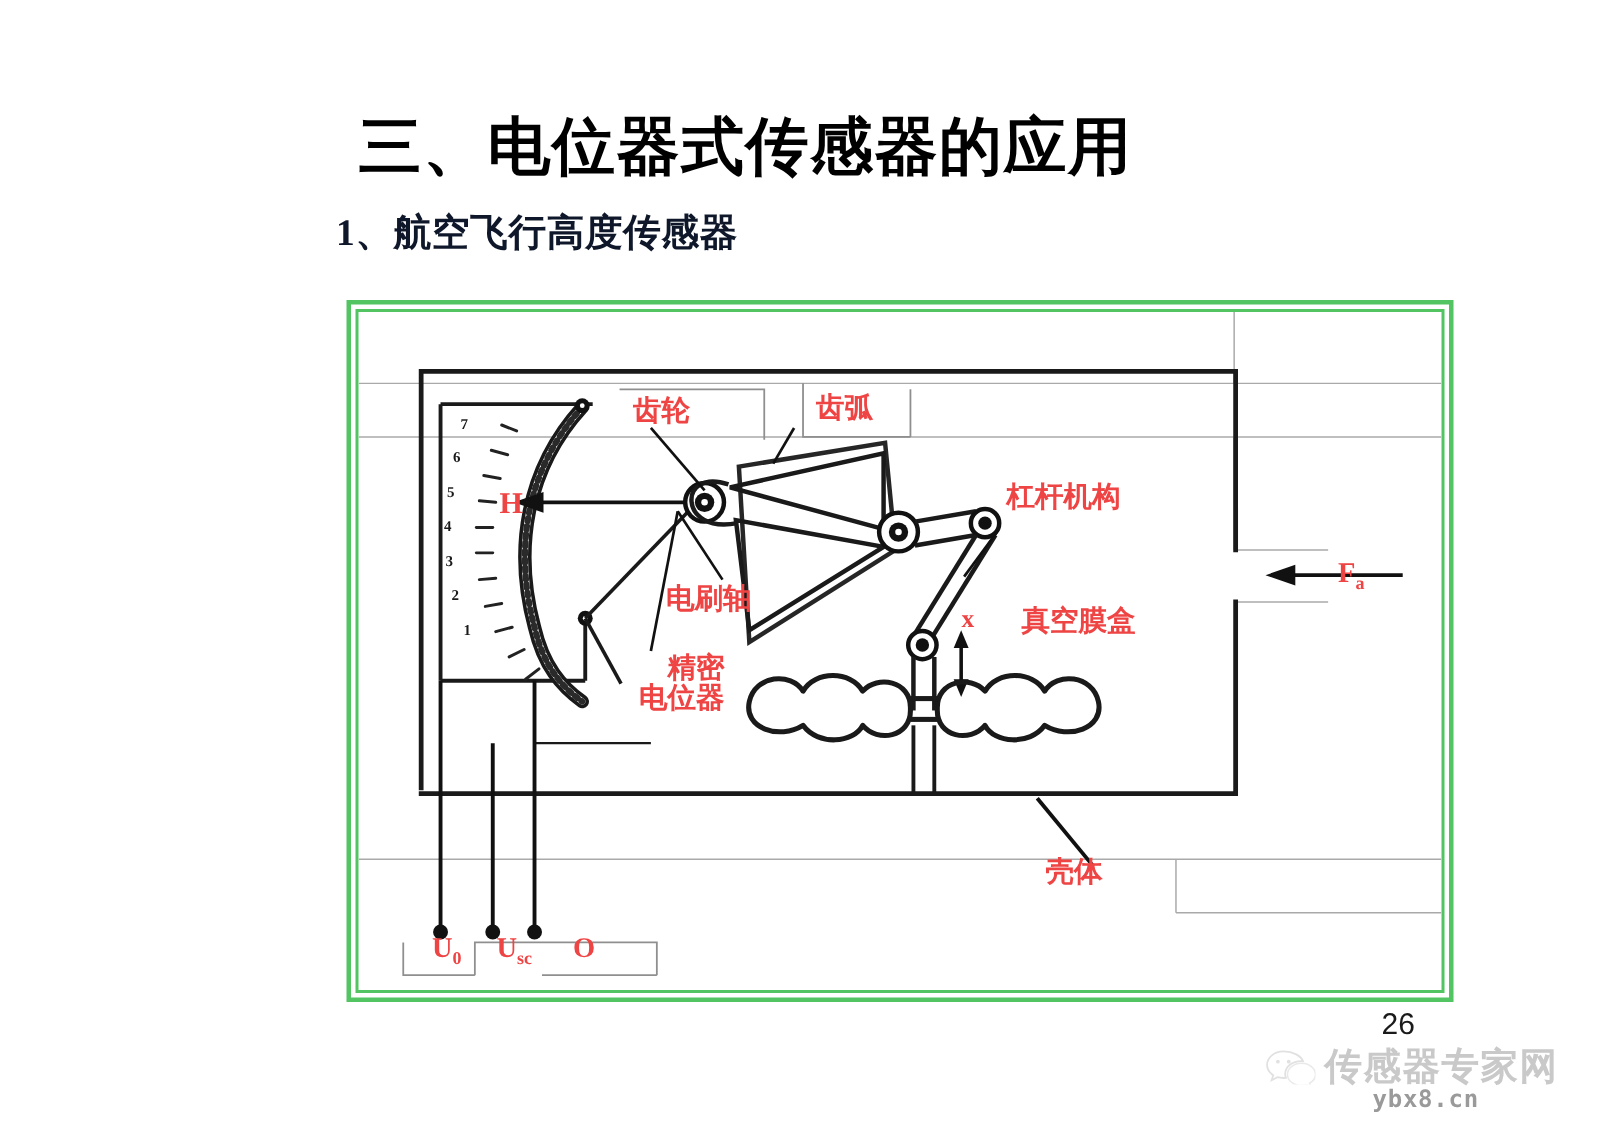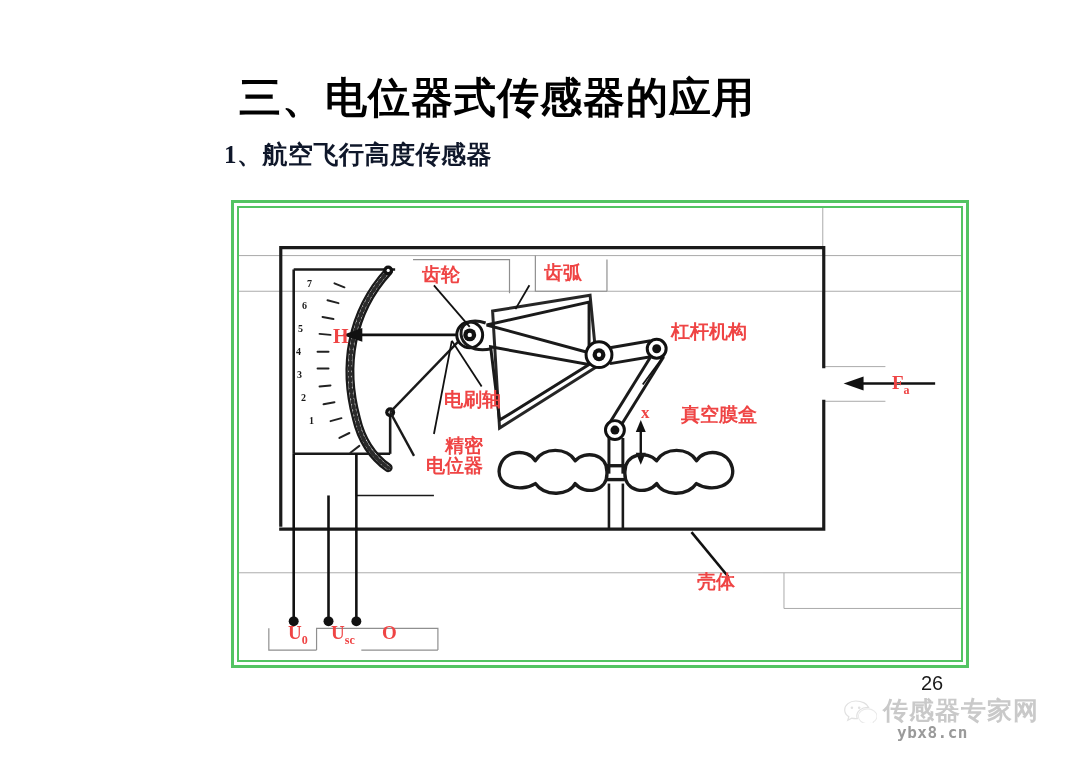--- a/index.html
+++ b/index.html
@@ -141,21 +141,21 @@
   .wm-icon { width: 34px; height: 26px; opacity: 0.45; }
   .wm-text {
     font-family: "DejaVu Sans","Liberation Sans",sans-serif;
     font-size: 25px;
     font-weight: bold;
     color: #c9c9c9;
     letter-spacing: 1px;
     white-space: nowrap;
   }
   .wm-sub {
-    margin-left: 54px;
+    margin-left: 72px;
     margin-top: -4px;
     font-family: "DejaVu Sans Mono","Liberation Mono",monospace;
     font-size: 16px;
     font-weight: bold;
     color: #9a9a9a;
     letter-spacing: 0.5px;
   }
 </style>
 </head>
 <body>

